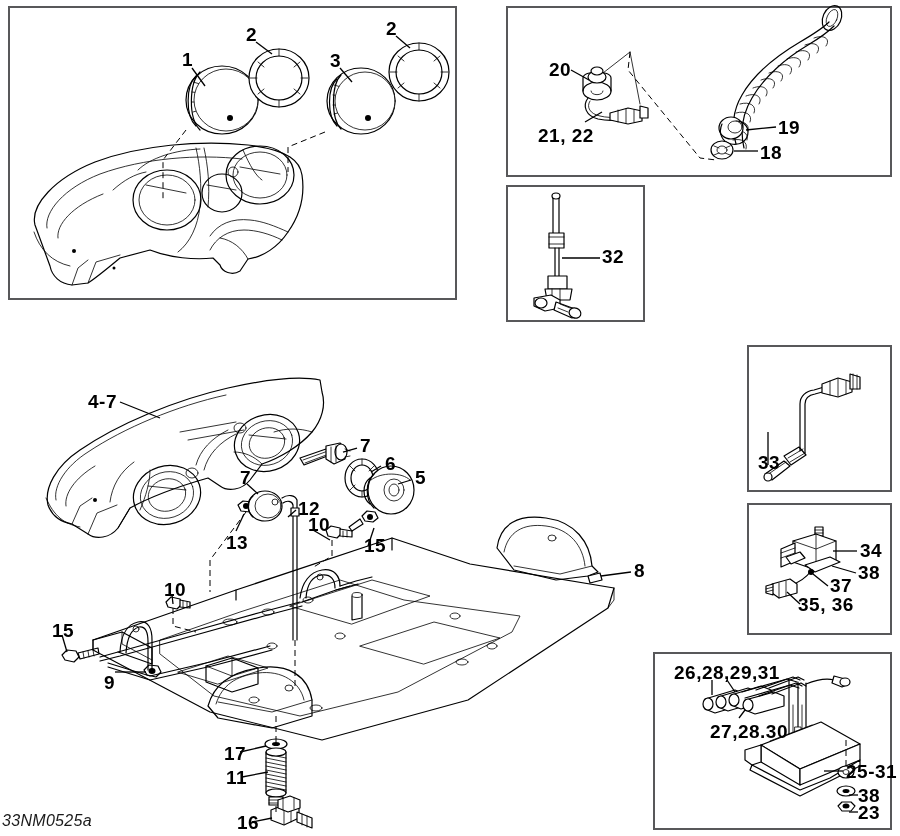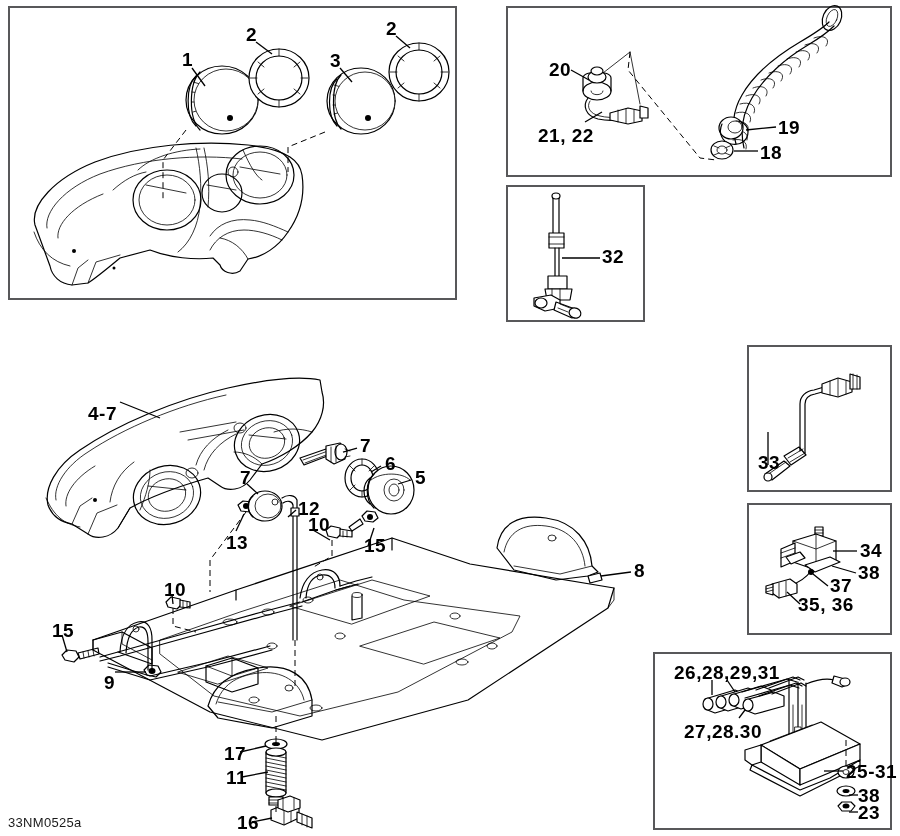--- a/index.html
+++ b/index.html
@@ -28,26 +28,27 @@
     font-family: "Liberation Sans", sans-serif;
     font-size: 19px;
     font-weight: 700;
     color: #000000;
     white-space: nowrap;
     letter-spacing: 0.5px;
     line-height: 1;
   }
   .sheetid {
     position: absolute;
-    left: 8px;
+    left: 2px;
     bottom: 6px;
     font-family: "Liberation Sans", sans-serif;
-    font-size: 13px;
+    font-size: 16px;
     color: #1a1a1a;
     letter-spacing: 0.3px;
+    font-style: italic;
   }
   svg.art {
     position: absolute;
     left: 0; top: 0;
     overflow: visible;
     pointer-events: none;
   }
   svg.art * {
     vector-effect: non-scaling-stroke;
   }
@@ -572,26 +573,26 @@
 
   <div class="callout" style="left:602px; top:247px;">32</div>
   <div class="callout" style="left:758px; top:417px;margin-top:36px;">33</div>
 
   <div class="callout" style="left:860px; top:541px;">34</div>
   <div class="callout" style="left:858px; top:563px;">38</div>
   <div class="callout" style="left:830px; top:576px;">37</div>
   <div class="callout" style="left:798px; top:595px;">35, 36</div>
 
   <div class="callout" style="left:674px; top:663px;">26,28,29,31</div>
-  <div class="callout" style="left:684px; top:722px;">27,28.30</div>
+  <div class="callout" style="left:710px; top:722px;">27,28.30</div>
   <div class="callout" style="left:846px; top:762px;">25-31</div>
   <div class="callout" style="left:858px; top:786px;">38</div>
   <div class="callout" style="left:858px; top:803px;">23</div>
 
-  <div class="callout" style="left:88px;  top:392px;margin-top:12px;">4-7</div>
+  <div class="callout" style="left:88px;  top:392px;">4-7</div>
   <div class="callout" style="left:360px; top:436px;">7</div>
   <div class="callout" style="left:385px; top:454px;">6</div>
   <div class="callout" style="left:415px; top:468px;">5</div>
   <div class="callout" style="left:240px; top:468px;">7</div>
   <div class="callout" style="left:298px; top:499px;">12</div>
   <div class="callout" style="left:308px; top:515px;">10</div>
   <div class="callout" style="left:364px; top:536px;">15</div>
   <div class="callout" style="left:226px; top:533px;text-align:right;">13</div>
   <div class="callout" style="left:634px; top:561px;">8</div>
   <div class="callout" style="left:164px; top:580px;">10</div>

